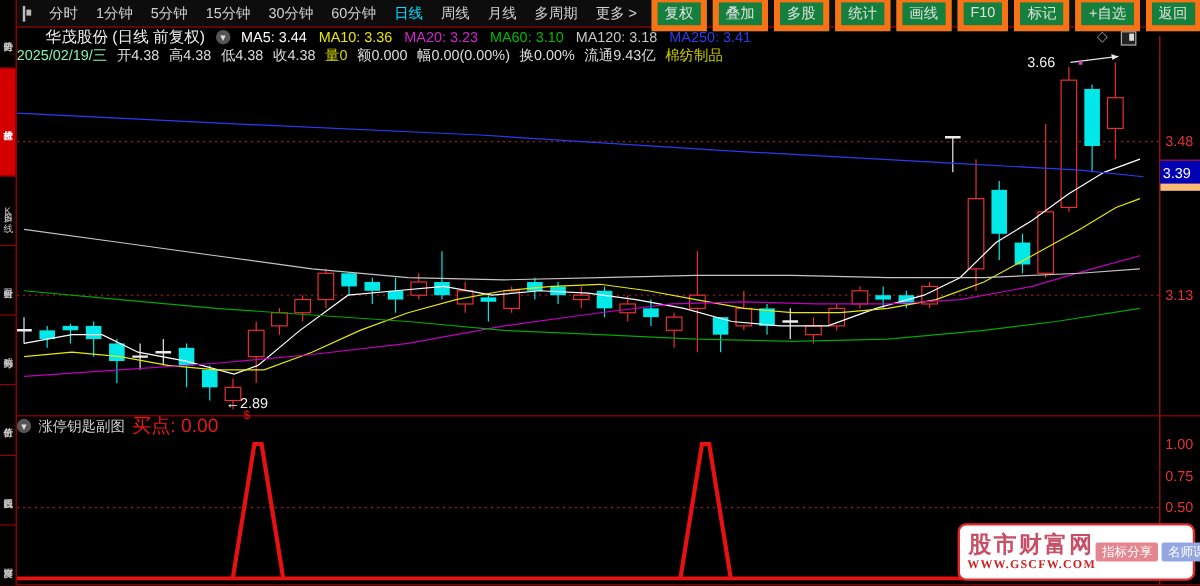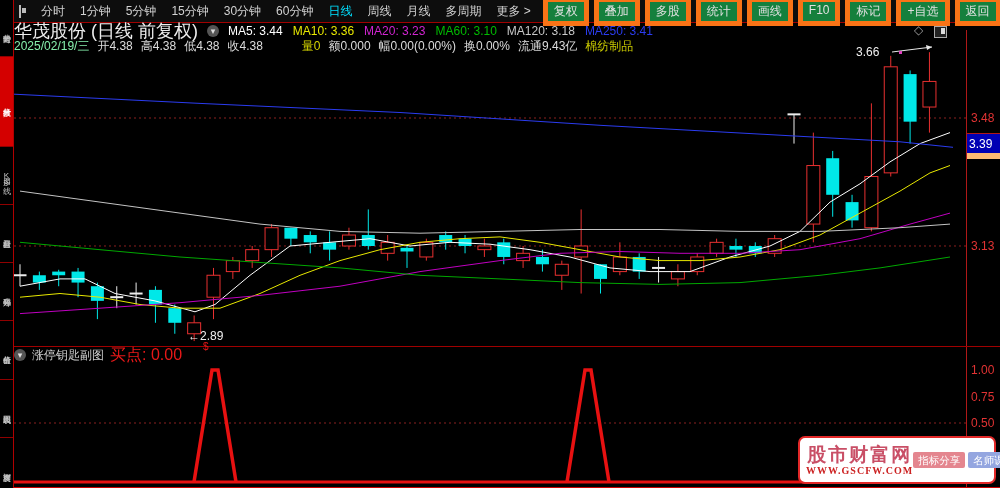--- a/index.html
+++ b/index.html
@@ -17,21 +17,21 @@
   #win-icon{width:12px;height:11px;border:1px solid #bbb;margin:0 8px 0 5px;position:relative;background:#222;}
   #win-icon:before{content:"";position:absolute;left:2px;top:2px;width:4px;height:5px;background:#bbb;}
   #periods{display:flex;gap:15px;}
   .period{font-size:12px;color:#d2d2d2;cursor:default;white-space:nowrap;}
   .period.active{color:#00e0ff;}
   #rightbtns{margin-left:auto;display:flex;gap:5px;padding-right:4px;}
   .rbtn{font-size:12px;color:#e0e0e0;border:5px solid #f97316;background:#15803d;
         padding:1px 6px;white-space:nowrap;}
   
   #row2{position:absolute;left:14px;top:23px;width:986px;height:16px;display:flex;align-items:center;gap:9px;z-index:20;}
-  #stock-title{font-size:18px;color:#eee;white-space:nowrap;}
+  #stock-title{font-size:13px;color:#eee;white-space:nowrap;margin-left:24px;}
   .chev-circle{width:12px;height:12px;border-radius:50%;background:#555;color:#ddd;font-size:9px;
                display:flex;align-items:center;justify-content:center;line-height:1;}
   .ma-item{font-size:12px;white-space:nowrap;}
   #row3{position:absolute;left:14px;top:39px;width:940px;height:15px;display:flex;align-items:center;gap:8px;z-index:20;}
   .info-item{font-size:12px;color:#dcdcdc;white-space:nowrap;}
   
   #main-chart{position:absolute;left:14px;top:42px;z-index:5;}
   #sub-chart{position:absolute;left:14px;top:362px;z-index:5;}
   
   #axis-line{position:absolute;left:966px;top:30px;width:0;height:457px;border-left:1px solid #b01818;z-index:6;}
@@ -116,21 +116,21 @@
         <span class="ma-item" style="color: rgb(43, 60, 240);">MA250: 3.41</span>
       </span>
   </div>
 
   <div id="row3">
       <span class="info-item" style="color: #86efac;">2025/02/19/三</span>
       <span class="info-item" style="color: rgb(220, 220, 220);">开4.38</span>
       <span class="info-item" style="color: rgb(220, 220, 220);">高4.38</span>
       <span class="info-item" style="color: rgb(220, 220, 220);">低4.38</span>
       <span class="info-item" style="color: rgb(220, 220, 220);">收4.38</span>
-      <span class="info-item" style="color: rgb(216, 216, 0); margin-left: 31px;">量0</span>
+      <span class="info-item" style="color: rgb(216, 216, 0);">量0</span>
       <span class="info-item" style="color: rgb(220, 220, 220);">额0.000</span>
       <span class="info-item" style="color: rgb(220, 220, 220);">幅0.00(0.00%)</span>
       <span class="info-item" style="color: rgb(220, 220, 220);">换0.00%</span>
       <span class="info-item" style="color: rgb(220, 220, 220);">流通9.43亿</span>
       <span class="info-item" style="color: rgb(200, 200, 0);">棉纺制品</span>
     </div>
 
   <span id="diamond-icon">◇</span>
   <div id="panel-icon"></div>
 

